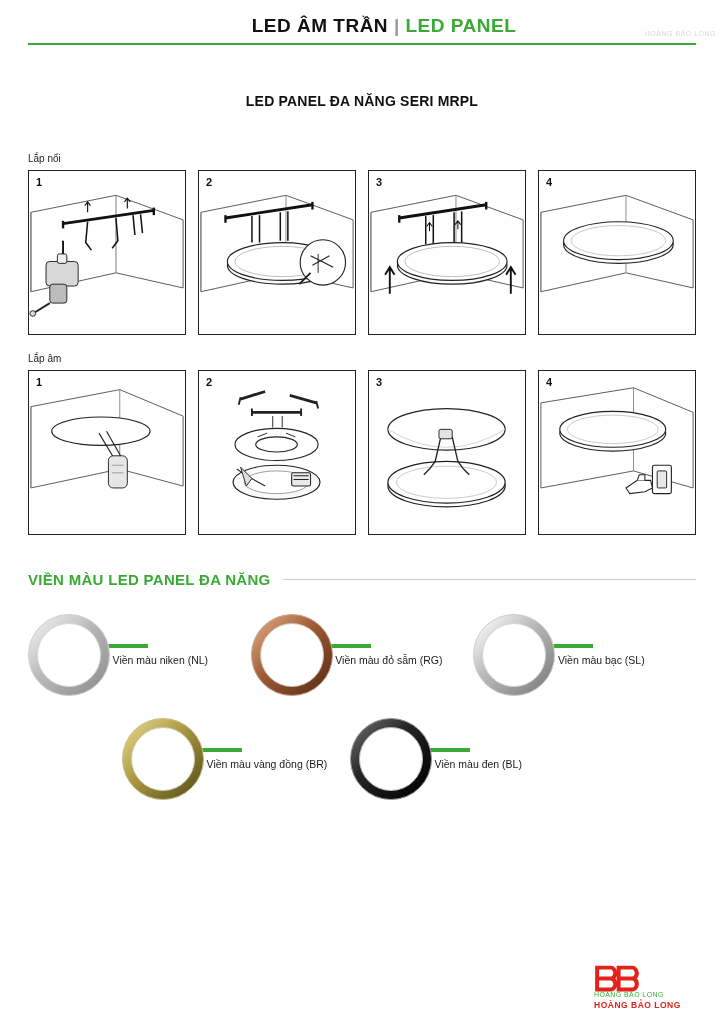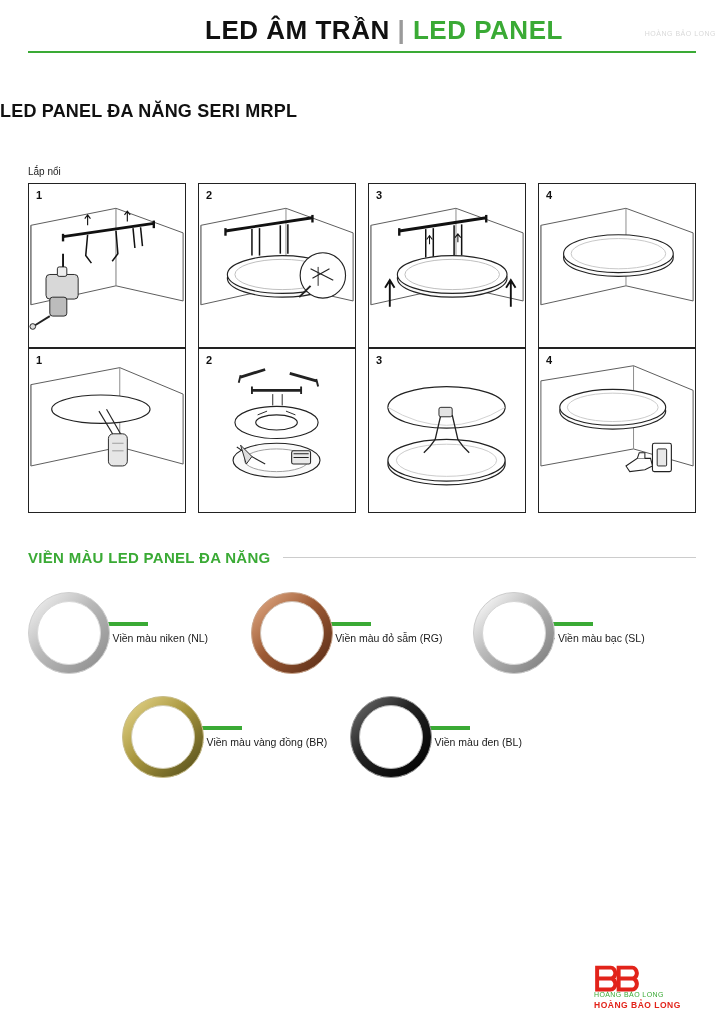--- a/index.html
+++ b/index.html
@@ -15,40 +15,41 @@
     position: relative;
     overflow: hidden;
   }
 
   
   .page-header {
     padding-top: 16px;
     text-align: center;
   }
   .header-title {
-    font-size: 26px;
+    font-size: 19px;
     font-weight: bold;
     letter-spacing: 0.5px;
     line-height: 1.1;
     padding-left: 44px;
   }
   .header-title .part-dark { color: #111111; }
   .header-title .part-sep { color: #9a9a9a; font-weight: bold; }
   .header-title .part-green { color: #3aaa35; }
   .header-rule {
     margin: 6px auto 0 auto;
     width: 668px;
     height: 2px;
     background: #3aaa35;
   }
 
   
   .doc-subtitle {
     margin-top: 48px;
-    font-size: 18px;
+    text-align: center;
+    font-size: 14px;
     font-weight: bold;
     letter-spacing: 0.2px;
     color: #111111;
   }
 
   
   .section {
     margin-top: 44px;
     padding: 0 28px;
   }
@@ -310,20 +311,21 @@
           </g>
           <ellipse cx="84" cy="74" rx="58" ry="20" fill="#fcfcfc" stroke="#222" stroke-width="1.2"></ellipse>
           <ellipse cx="84" cy="70" rx="58" ry="20" fill="#ffffff" stroke="#222" stroke-width="1.2"></ellipse>
           <ellipse cx="84" cy="70" rx="50" ry="16" fill="none" stroke="#c5c5c5"></ellipse>
         </svg>
       </div>
     </div>
 
   </div>
 
+  <div class="group-label">Lắp âm</div>
   <div class="steps">
 
     <div class="step-box">
       <span class="step-num">1</span>
       <div class="step-art">
         <svg viewBox="0 0 165 165" xmlns="http://www.w3.org/2000/svg">
           <g fill="none" stroke="#555" stroke-width="1">
             <path d="M2 34 L96 16 L163 44 L163 118 L96 100 L2 120 Z"></path>
             <path d="M96 16 L96 100" stroke="#888"></path>
             <path d="M2 34 L2 120" stroke="#888"></path>

